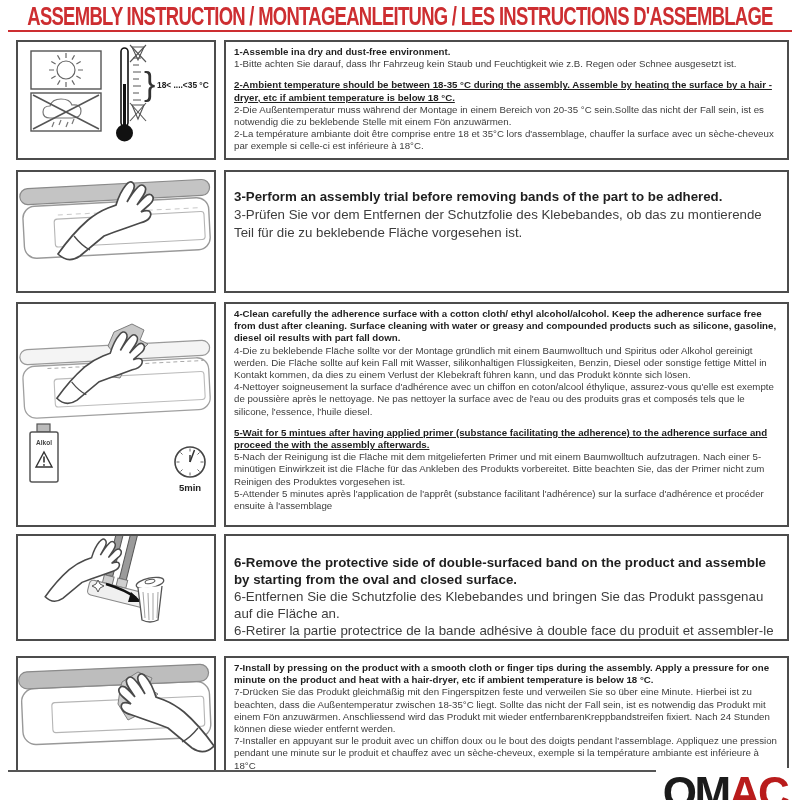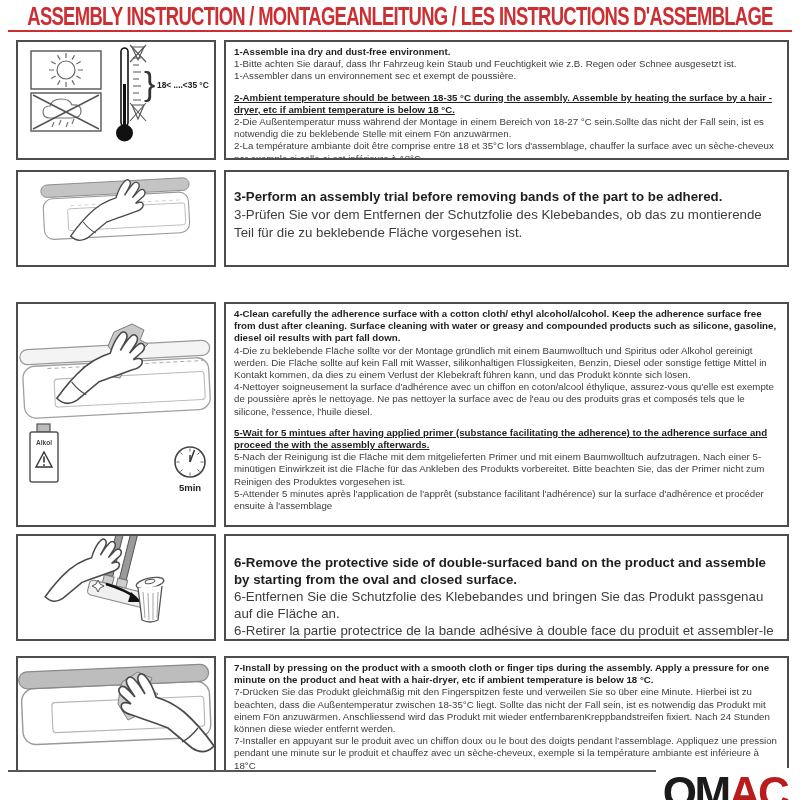--- a/index.html
+++ b/index.html
@@ -12,21 +12,21 @@
     font-size:26px;font-weight:bold;letter-spacing:-1px;color:#cd2e31;
     transform-origin:0 50%;transform:scaleX(0.71) translateX(-50%);
   }
   .title-rule{position:absolute;top:30px;left:8px;width:784px;height:2px;background:#cd2e31;}
   .row{position:absolute;left:16px;display:flex;gap:8px;}
   .box{border:2px solid #4c4c4c;background:#fff;box-sizing:border-box;overflow:hidden;}
   .illus{width:200px;}
   .illus svg{display:block;width:100%;height:100%;}
   .text{width:565px;padding:4px 8px 0 8px;}
   .r1{top:40px;}  .r1 .box{height:120px;}
-  .r2{top:170px;} .r2 .box{height:97px;} .r2 .text{padding-top:16px;}
+  .r2{top:170px;} .r2 .box{height:123px;} .r2 .text{padding-top:16px;}
   .r3{top:302px;} .r3 .box{height:225px;}
   .r4{top:534px;} .r4 .box{height:107px;} .r4 .text{padding-top:18px;}
   .r5{top:656px;} .r5 .box{height:116px;}
   .t-small{font-size:9.7px;line-height:12.2px;}
   .t-large{font-size:13.3px;line-height:17px;}
   .r2 .t-large{line-height:18px;}
   p{margin:0;}
   p.b{font-weight:bold;color:#1f1f1f;}
   p.gap{margin-top:9px;text-decoration:underline;}
   .footer-rule{position:absolute;top:770px;left:8px;width:650px;height:2px;background:#555;}
@@ -104,23 +104,22 @@
               <line x1="112" y1="79" x2="128" y2="61"></line>
           </g>
         </g>
         <text x="126" y="53" font-size="34" fill="#333">}</text>
         <text x="139" y="46" font-size="8.4" font-weight="bold" fill="#222">18&lt; ....&lt;35 °C</text>
       </svg>
     </div>
     <div class="box text t-small">
       <p class="b">1-Assemble ina dry and dust-free environment.</p>
       <p>1-Bitte achten Sie darauf, dass Ihr Fahrzeug kein Staub und Feuchtigkeit wie z.B. Regen oder Schnee ausgesetzt ist.</p>
-      <p>1-Assembler dans un environnement sec et exempt de poussière.</p>
       <p class="b gap">2-Ambient temperature should be between 18-35 °C during the assembly. Assemble by heating the surface by a hair -dryer, etc if ambient temperature is below 18 °C.</p>
-      <p>2-Die Außentemperatur muss während der Montage in einem Bereich von 18-27 °C sein.Sollte das nicht der Fall sein, ist es notwendig die zu beklebende Stelle mit einem Fön anzuwärmen.</p>
+      <p>2-Die Außentemperatur muss während der Montage in einem Bereich von 20-35 °C sein.Sollte das nicht der Fall sein, ist es notwendig die zu beklebende Stelle mit einem Fön anzuwärmen.</p>
       <p>2-La température ambiante doit être comprise entre 18 et 35°C lors d'assemblage, chauffer la surface avec un sèche-cheveux par exemple si celle-ci est inférieure à 18°C.</p>
     </div>
   </section>
 
   <section class="row r2">
     <div class="box illus">
       <svg viewBox="0 0 196 119">
         <g transform="rotate(-3 98 45)">
           <rect x="5" y="30" width="186" height="52" rx="12" fill="#fff" stroke="#999" stroke-width="1.4"></rect>
           <rect x="36" y="44" width="150" height="28" rx="3" fill="none" stroke="#b5b5b5" stroke-width="1.1"></rect>

